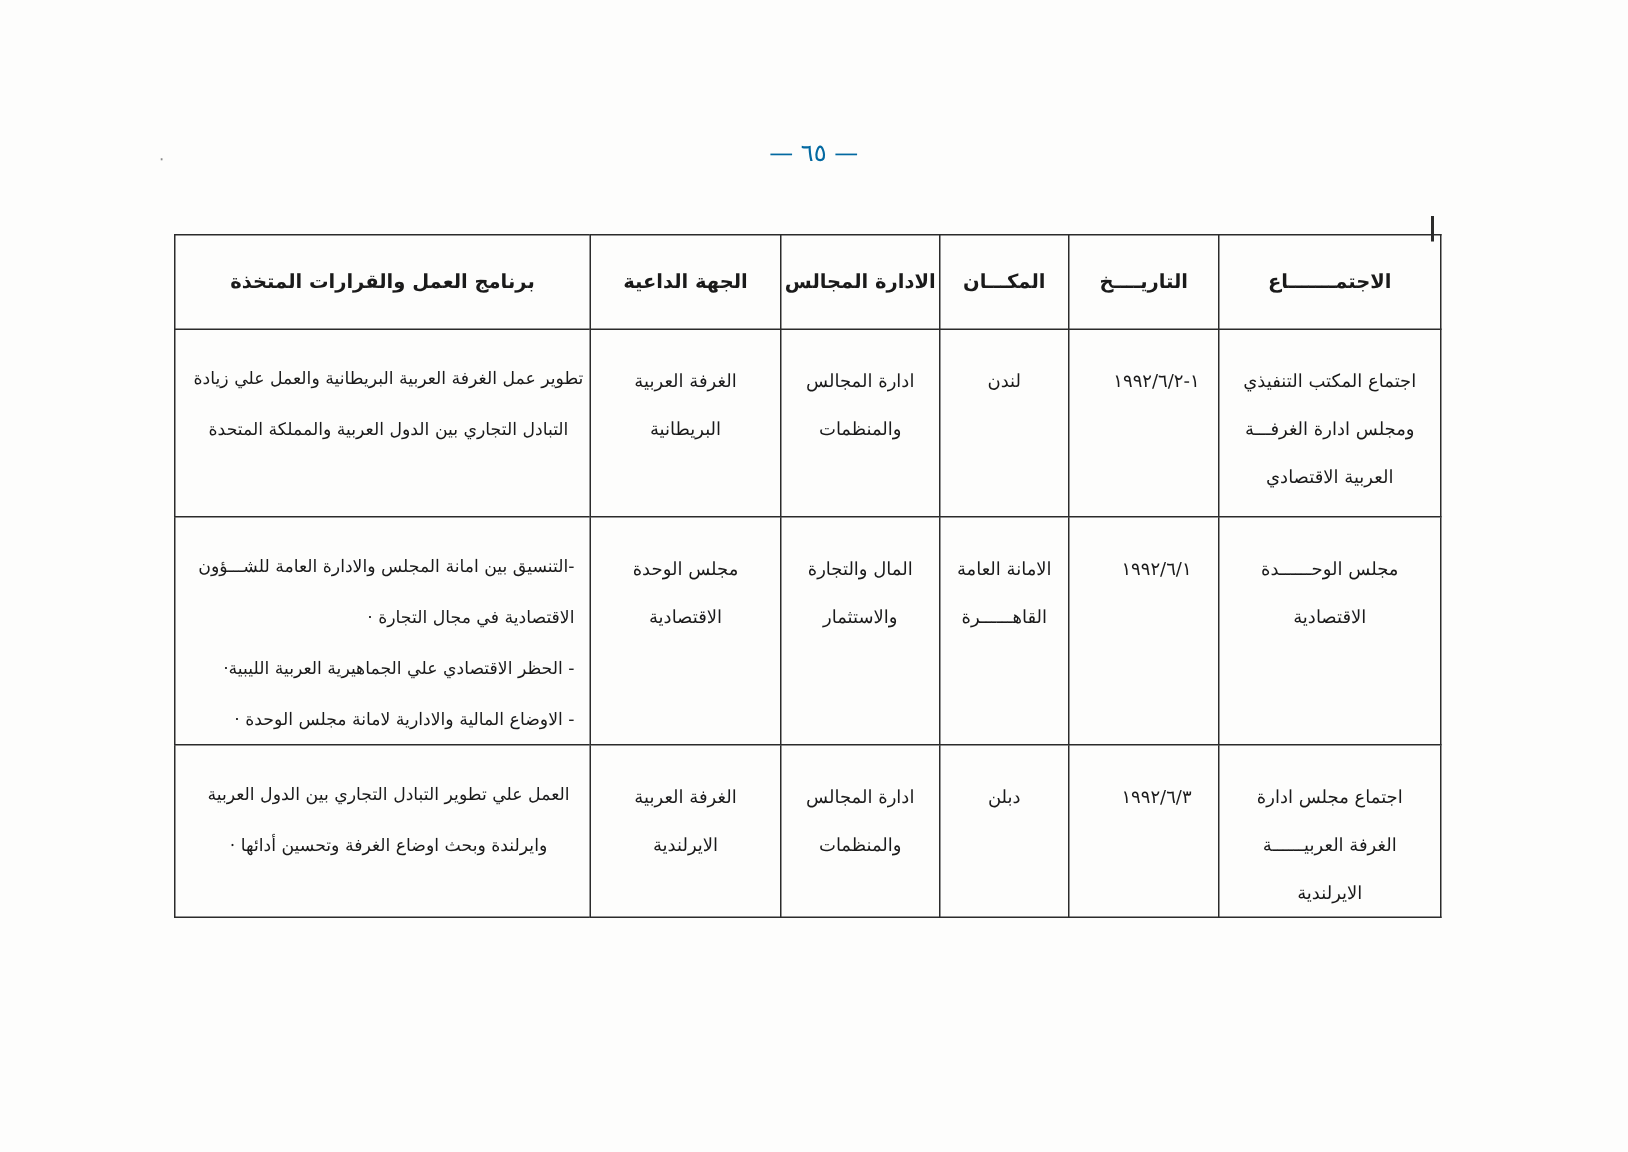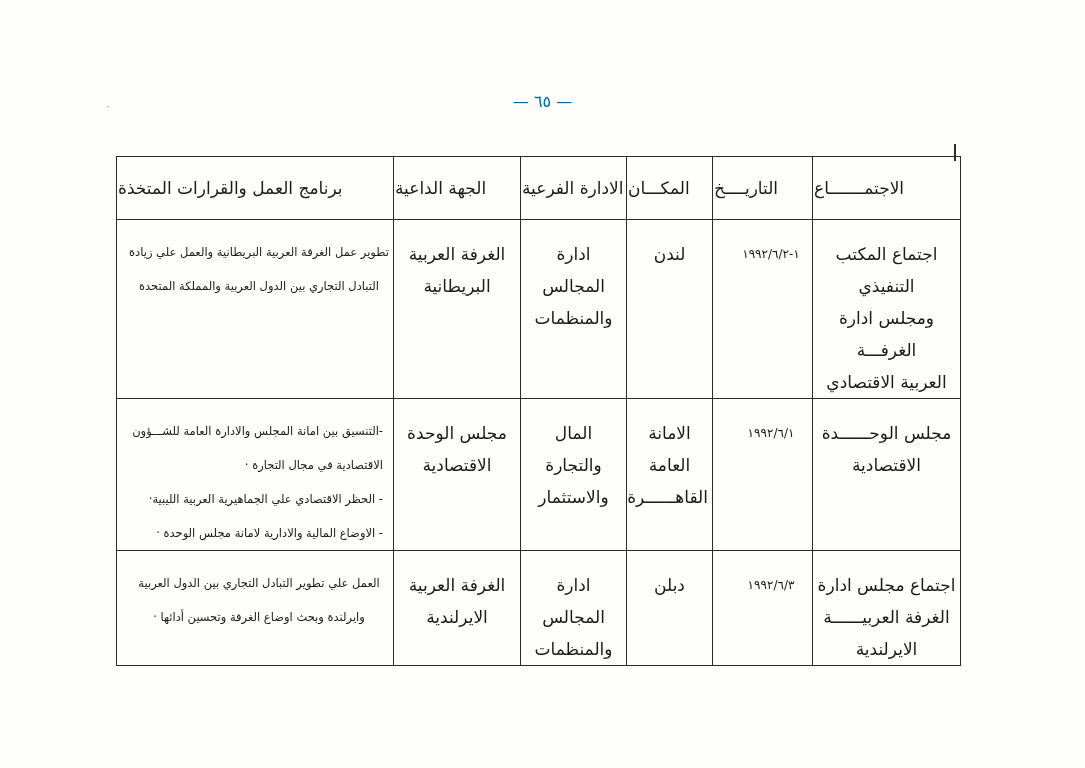--- a/index.html
+++ b/index.html
@@ -42,30 +42,30 @@
     table-layout: fixed;
     direction: rtl;
   }
   .doc-table th, .doc-table td {
     border: 1.5px solid #2b2b2b;
     overflow: hidden;
   }
   .doc-table th {
     height: 60px;
     vertical-align: middle;
-    text-align: left;
-    font-weight: normal;
-    font-size: 17px;
+    text-align: center;
+    font-weight: bold;
+    font-size: 13px;
     white-space: nowrap;
   }
   .doc-table td {
     vertical-align: top;
     text-align: center;
     padding: 18px 4px 0 4px;
-    font-size: 17px;
+    font-size: 12px;
     line-height: 32px;
     white-space: pre-line;
   }
   tr.row-1 { height: 125px; }
   tr.row-2 { height: 143px; }
   tr.row-3 { height: 99px; }
   td.cell-date {
     direction: ltr;
     font-size: 12px;
     letter-spacing: 0;
@@ -103,21 +103,21 @@
     <col style="width:86px">
     <col style="width:106px">
     <col style="width:127px">
     <col style="width:277px">
   </colgroup>
   <thead>
     <tr>
       <th>الاجتمـــــــاع</th>
       <th>التاريــــخ</th>
       <th>المكـــان</th>
-      <th>الادارة الفرعية</th>
+      <th>الادارة المجالس</th>
       <th>الجهة الداعية</th>
       <th>برنامج العمل والقرارات المتخذة</th>
     </tr>
   </thead>
   <tbody>
     <tr class="row-1">
       <td class="cell-meeting">اجتماع المكتب التنفيذي
 ومجلس ادارة الغرفـــة
 العربية الاقتصادي</td>
       <td class="cell-date">١٩٩٢/٦/٢‎-‎١</td>

